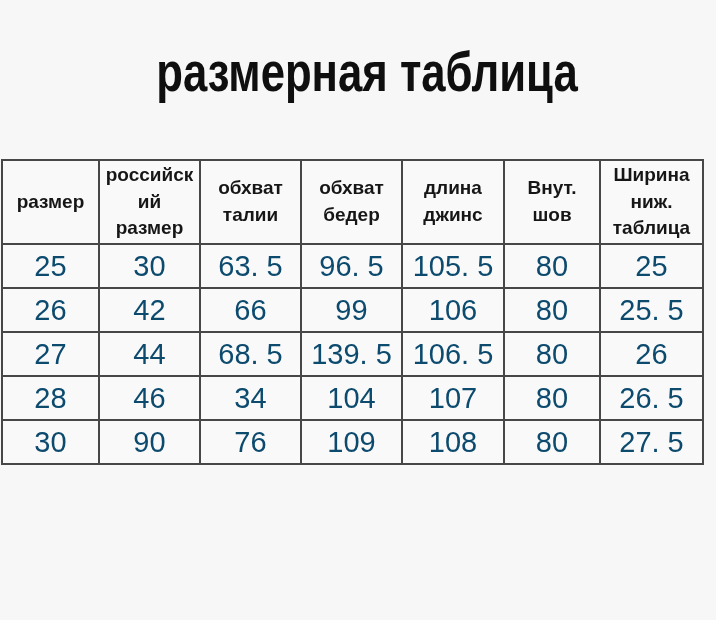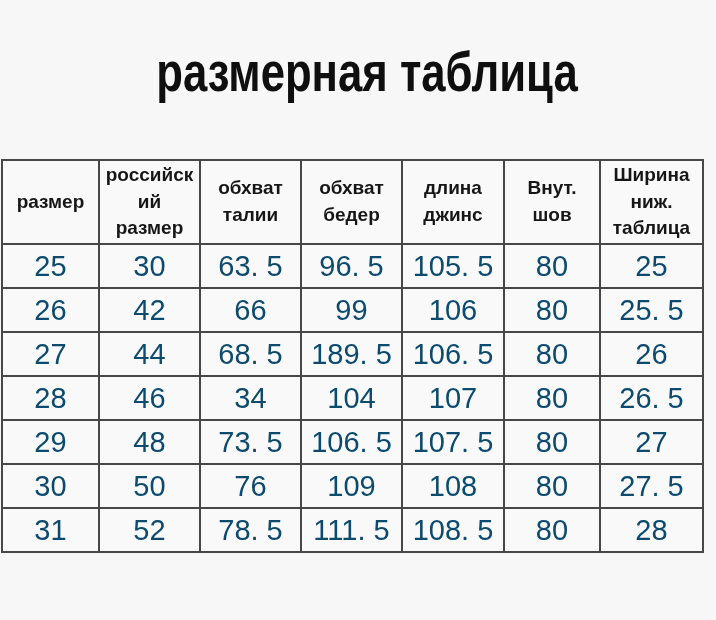--- a/index.html
+++ b/index.html
@@ -119,57 +119,39 @@
         <td>66</td>
         <td>99</td>
         <td>106</td>
         <td>80</td>
         <td>25. 5</td>
       </tr>
       <tr>
         <td>27</td>
         <td>44</td>
         <td>68. 5</td>
-        <td>189. 5</td>
+        <td>139. 5</td>
         <td>106. 5</td>
         <td>80</td>
         <td>26</td>
       </tr>
       <tr>
         <td>28</td>
         <td>46</td>
         <td>34</td>
         <td>104</td>
         <td>107</td>
         <td>80</td>
         <td>26. 5</td>
       </tr>
       <tr>
-        <td>29</td>
-        <td>48</td>
-        <td>73. 5</td>
-        <td>106. 5</td>
-        <td>107. 5</td>
-        <td>80</td>
-        <td>27</td>
-      </tr>
-      <tr>
         <td>30</td>
-        <td>50</td>
+        <td>90</td>
         <td>76</td>
         <td>109</td>
         <td>108</td>
         <td>80</td>
         <td>27. 5</td>
-      </tr>
-      <tr>
-        <td>31</td>
-        <td>52</td>
-        <td>78. 5</td>
-        <td>111. 5</td>
-        <td>108. 5</td>
-        <td>80</td>
-        <td>28</td>
       </tr>
     </tbody>
   </table>
 
 </div>
 
 </body></html>

